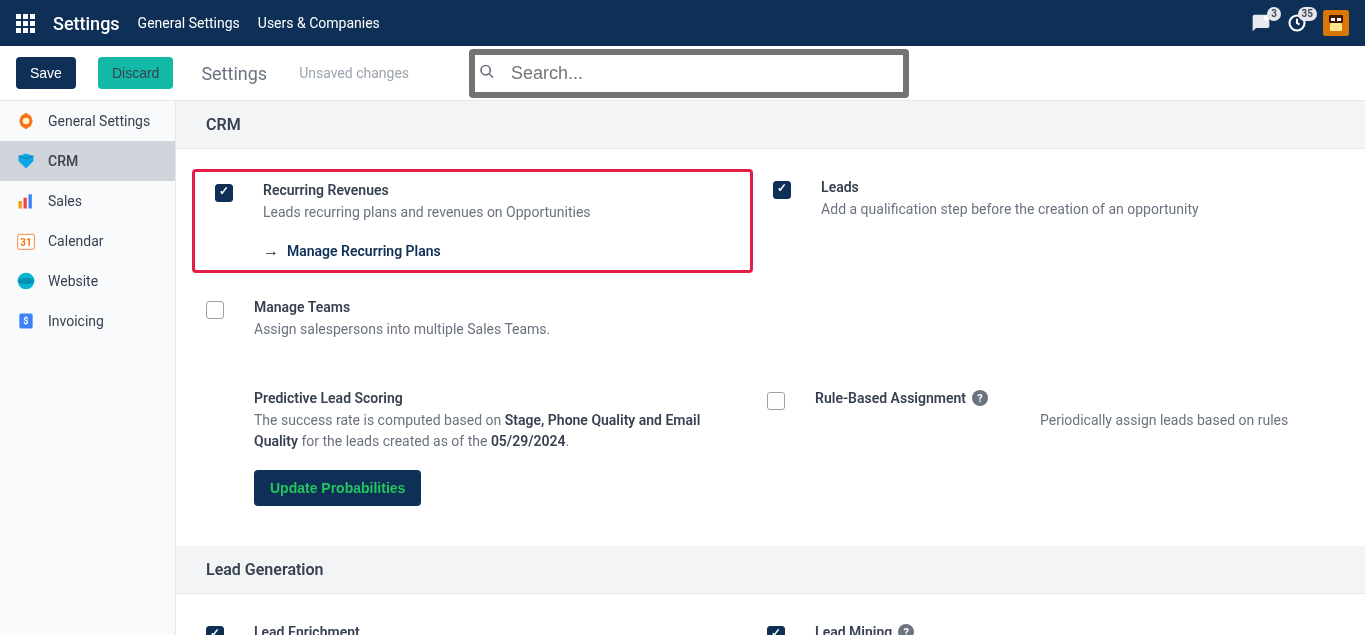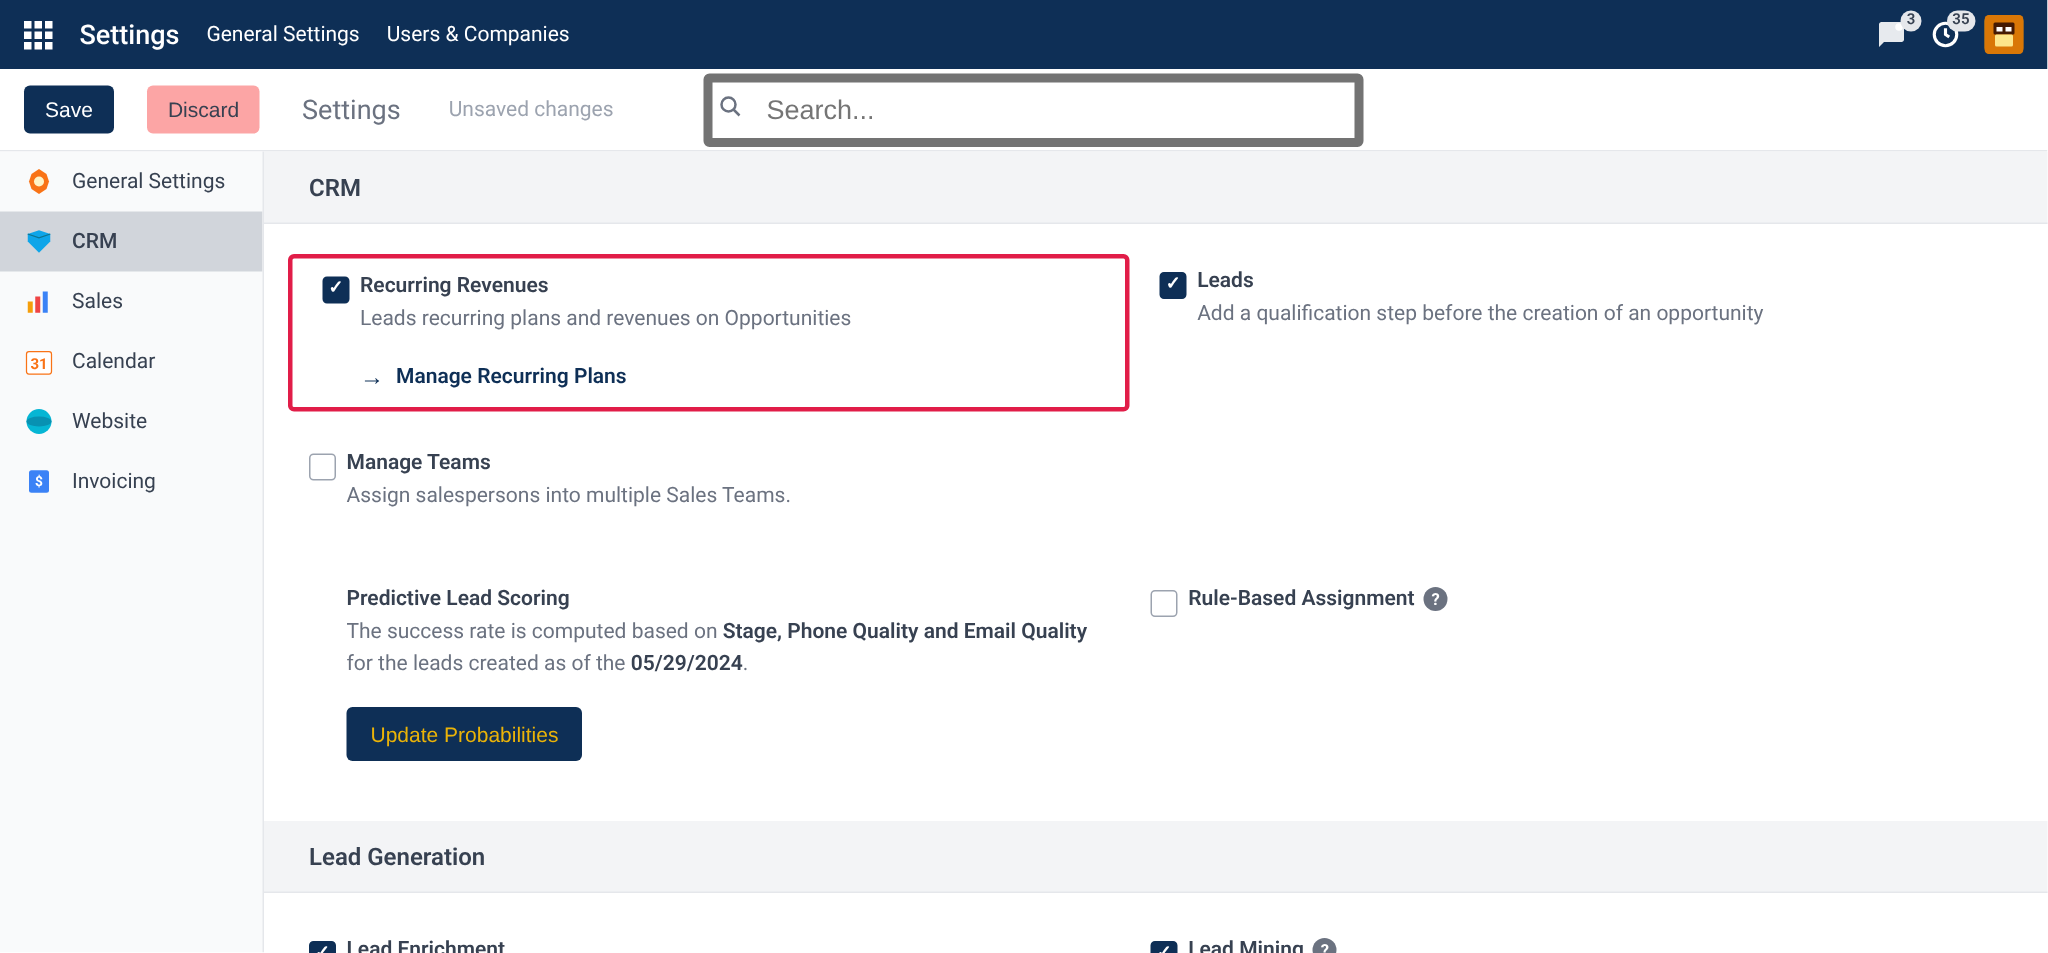--- a/index.html
+++ b/index.html
@@ -14,48 +14,48 @@
 .navbar-menu { display: flex; gap: 18px; font-size: 14px; }
 .navbar-menu-item { color: #fff; cursor: pointer; }
 .navbar-right { margin-left: auto; display: flex; align-items: center; gap: 16px; }
 .nav-badge { position: relative; cursor: pointer; display: flex; align-items: center; }
 .nav-badge-count { position: absolute; top: -6px; right: -10px; background: #e5e7eb; color: #374151; font-size: 10px; font-weight: 600; border-radius: 8px; padding: 0 4px; min-width: 14px; text-align: center; line-height: 14px; }
 .avatar { width: 26px; height: 26px; border-radius: 4px; background: linear-gradient(135deg,#f59e0b,#d97706); display: flex; align-items: center; justify-content: center; font-size: 16px; }
 
 
 .control-panel { display: flex; align-items: center; padding: 10px 16px; gap: 22px; border-bottom: 1px solid #e5e7eb; background: #fff; height: 55px; }
 .btn-primary { background: #0e2f56; color: #fff; border: none; padding: 8px 14px; border-radius: 4px; font-size: 14px; font-weight: 500; cursor: pointer; }
-.btn-secondary { background: #fca5a5; color: #374151; border: none; padding: 8px 14px; border-radius: 4px; font-size: 14px; cursor: pointer; }
+.btn-secondary { background: #14b8a6; color: #374151; border: none; padding: 8px 14px; border-radius: 4px; font-size: 14px; cursor: pointer; }
 .breadcrumb { font-size: 18px; color: #6b7280; margin-left: 6px; }
 .breadcrumb-status { font-size: 14px; color: #9ca3af; margin-left: 10px; }
 .search-wrapper { margin-left: auto; margin-right: 440px; position: relative; width: 440px; }
 .search-input { width: 100%; padding: 8px 12px 8px 36px; border: 6px solid #737373; border-radius: 4px; font-size: 18px; outline: none; }
 .search-icon-pos { position: absolute; left: 10px; top: 50%; transform: translateY(-50%); color: #6b7280; }
 
 
 .main-area { display: flex; height: calc(100vh - 101px); }
 .sidebar { width: 176px; background: #f9fafb; border-right: 1px solid #e5e7eb; overflow-y: auto; }
 .sidebar-item { display: flex; align-items: center; gap: 12px; padding: 10px 16px; cursor: pointer; font-size: 14px; color: #374151; }
 .sidebar-item.active { background: #d1d5db; font-weight: 500; }
 .sidebar-icon { width: 20px; height: 20px; display: flex; align-items: center; justify-content: center; }
 
 
 .content { flex: 1; overflow-y: auto; background: #fff; }
 .section-header { background: #f3f4f6; padding: 14px 30px; font-size: 16px; font-weight: 600; color: #374151; border-bottom: 1px solid #e5e7eb; }
 .settings-grid { display: flex; flex-wrap: wrap; padding: 20px 10px 30px 10px; }
-.setting-box { width: 48%; min-width: 400px; padding: 10px 20px; display: flex; gap: 7px; }
+.setting-box { width: 48%; min-width: 400px; padding: 10px 20px; display: flex; gap: 30px; }
 .setting-checkbox { flex-shrink: 0; width: 18px; height: 18px; border: 1px solid #9ca3af; border-radius: 3px; cursor: pointer; position: relative; margin-top: 2px; }
 .setting-checkbox.checked { background: #0e2f56; border-color: #0e2f56; }
 .setting-checkbox.checked::after { content: "✓"; color: #fff; font-size: 12px; position: absolute; top: -1px; left: 3px; font-weight: bold; }
 .setting-content { flex: 1; }
 .setting-title { font-weight: 600; color: #374151; font-size: 14px; margin-bottom: 4px; display: flex; align-items: center; gap: 6px; }
 .setting-desc { color: #6b7280; font-size: 14px; line-height: 1.5; }
 .setting-link { display: inline-flex; align-items: center; gap: 8px; margin-top: 18px; color: #0e2f56; font-weight: 600; font-size: 14px; cursor: pointer; }
 .arrow-icon { font-size: 16px; }
-.setting-action-btn { background: #0e2f56; color: #eab308; border: none; padding: 10px 16px; border-radius: 4px; font-size: 14px; font-weight: 400; cursor: pointer; margin-top: 18px; }
+.setting-action-btn { background: #0e2f56; color: #22c55e; border: none; padding: 10px 16px; border-radius: 4px; font-size: 14px; font-weight: 700; cursor: pointer; margin-top: 18px; }
 .help-icon { width: 16px; height: 16px; border-radius: 50%; background: #6b7280; color: #fff; display: inline-flex; align-items: center; justify-content: center; font-size: 11px; font-weight: bold; cursor: pointer; }
 
 .highlight-box { border: 3px solid #e11d48; border-radius: 4px; padding: 10px 20px !important; margin: 0 0 6px 6px; }
 
 .desc-bold { font-weight: 600; color: #374151; }
 
 
 .content::-webkit-scrollbar { width: 16px; }
 .content::-webkit-scrollbar-thumb { background: #c1c1c1; border-radius: 8px; border: 4px solid #fff; }
 .content::-webkit-scrollbar-track { background: #f1f1f1; }
@@ -231,20 +231,21 @@
         </div>
       </div>
 
       <div class="setting-box" style="margin-top:30px;text-align:right;">
         <div class="setting-checkbox"></div>
         <div class="setting-content">
           <div class="setting-title">
             <span>Rule-Based Assignment</span>
             <span class="help-icon">?</span>
           </div>
+          <div class="setting-desc">Periodically assign leads based on rules</div>
         </div>
       </div>
     </div>
 
     <div class="section-header">Lead Generation</div>
 
     <div class="settings-grid">
 
       <div class="setting-box">
         <div class="setting-checkbox checked"></div>

